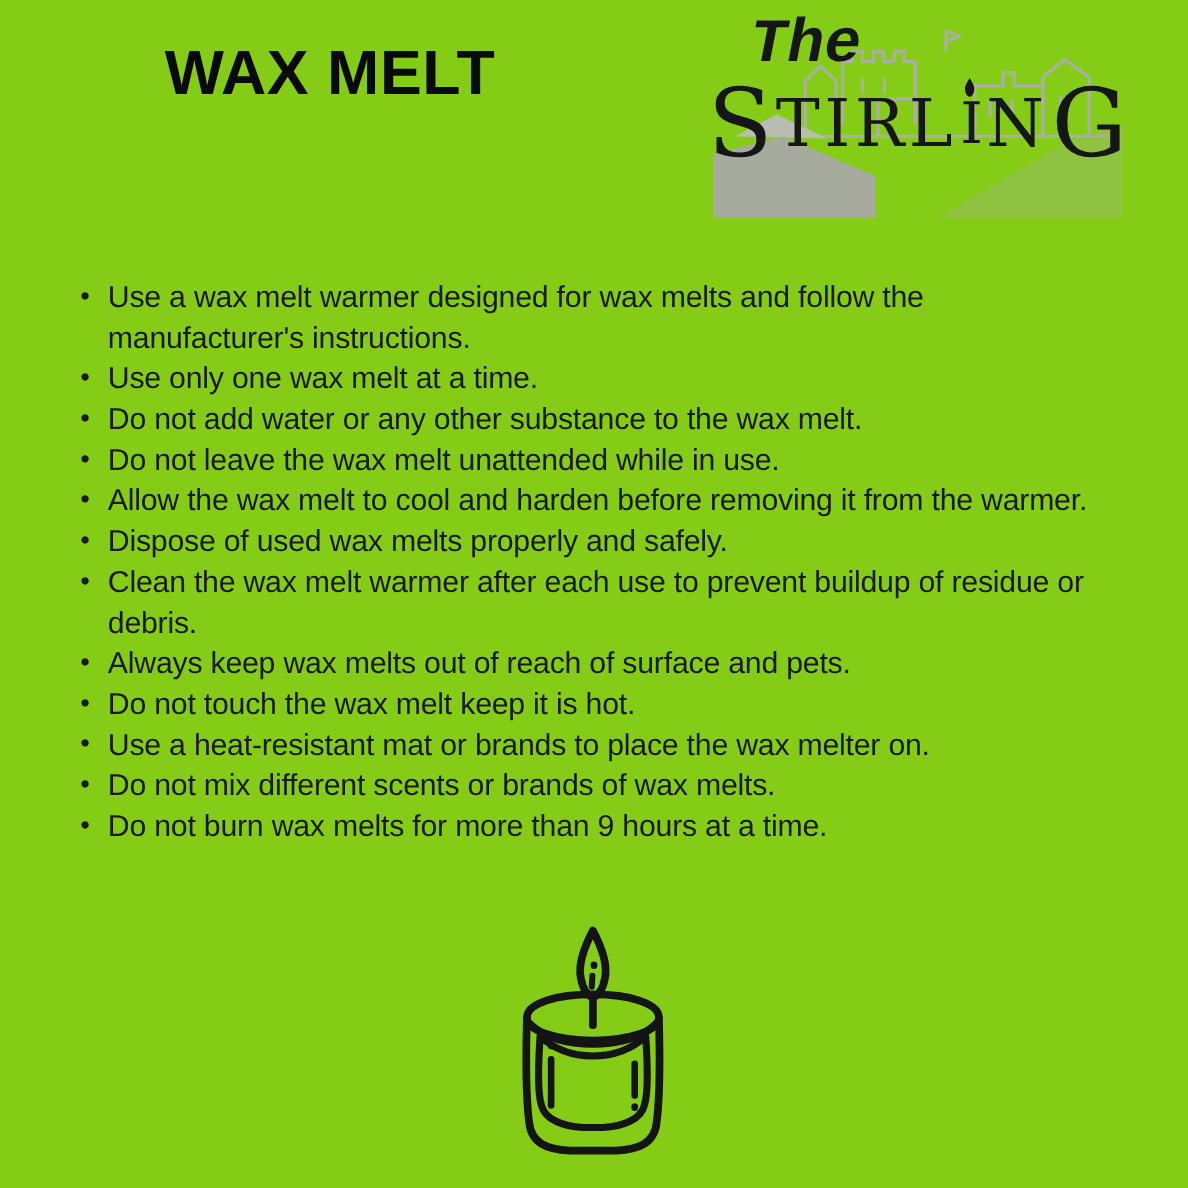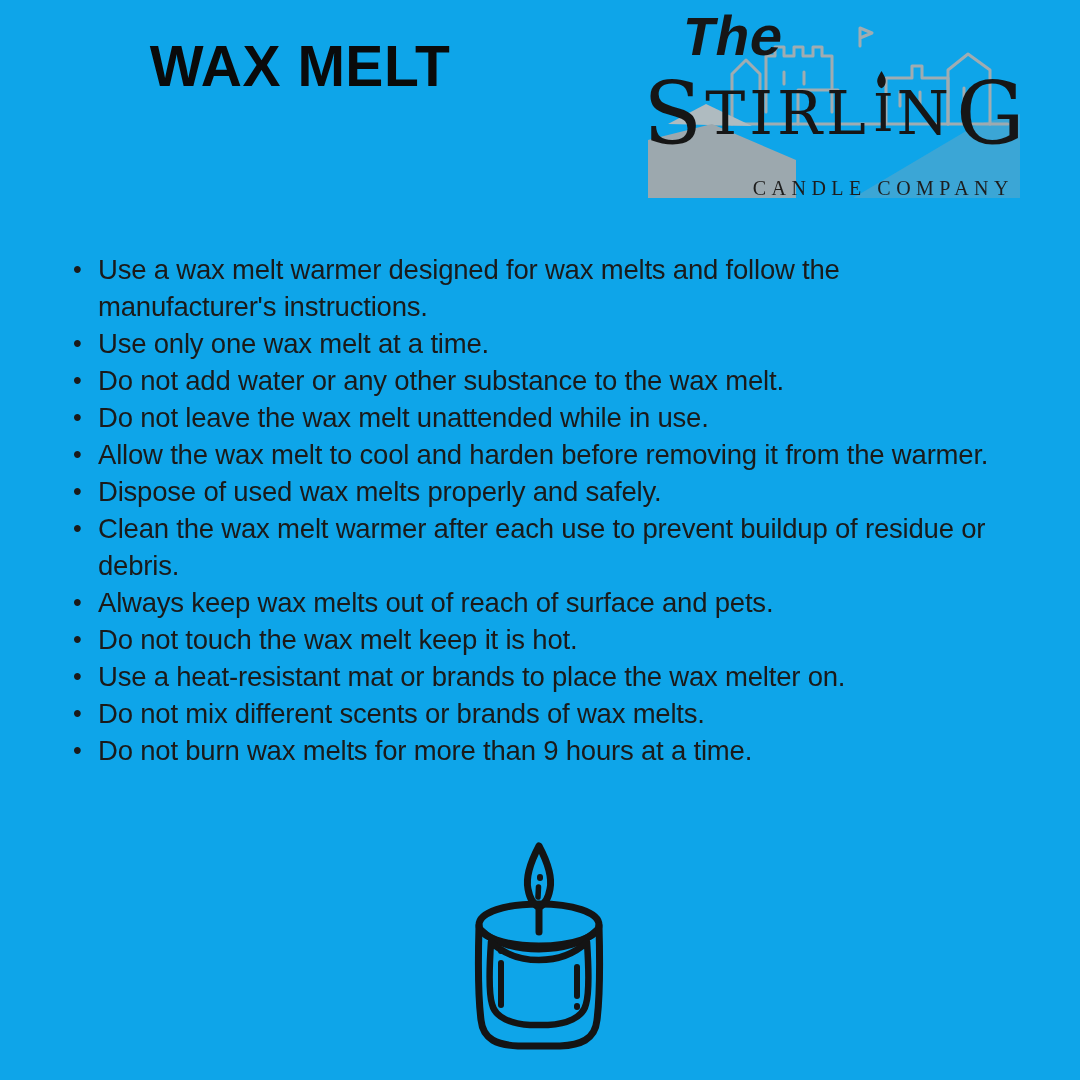--- a/index.html
+++ b/index.html
@@ -1,17 +1,17 @@
 <!DOCTYPE html>
 <html><head>
 <meta charset="utf-8">
 <style>
   html,body{margin:0;padding:0;background:#ffffff;}
   .page{
-    position:relative;width:1080px;height:1080px;background:#0ea5e9;
+    position:relative;width:1080px;height:1080px;background:#84cc16;
     overflow:hidden;font-family:"Liberation Sans",sans-serif;color:#141414;
   }
 
   
   .title{
     position:absolute;left:60px;top:26px;width:480px;margin:0;
     text-align:center;font-weight:700;font-size:57px;line-height:80px;
     letter-spacing:.5px;color:#0a0a0a;
   }
   .title-line{display:block;}
@@ -90,21 +90,20 @@
       <span class="logo-i">
         <svg class="logo-flame" width="15" height="20" viewBox="0 0 15 20" xmlns="http://www.w3.org/2000/svg" aria-hidden="true">
           <path d="M7.5,1 C10.5,6 12.5,9 11.5,13 C10.9,16 9.3,17.7 7.5,18.2 C5.7,17.7 4.1,16 3.5,13 C2.5,9 4.5,6 7.5,1 Z" fill="#161616"></path>
         </svg>
         <span>I</span>
       </span>
       <span class="ltr-sm">N</span>
       <span class="ltr-big">G</span>
     </div>
 
-    <span class="logo-sub">CANDLE COMPANY</span>
   </div>
 
   <ul class="bullets">
 
   <li class="bullet-item">
       <span class="dot">•</span>
       <span class="bullet-text">Use a wax melt warmer designed for wax melts and follow the manufacturer's instructions.</span>
     </li>
       <li class="bullet-item">
       <span class="dot">•</span>

